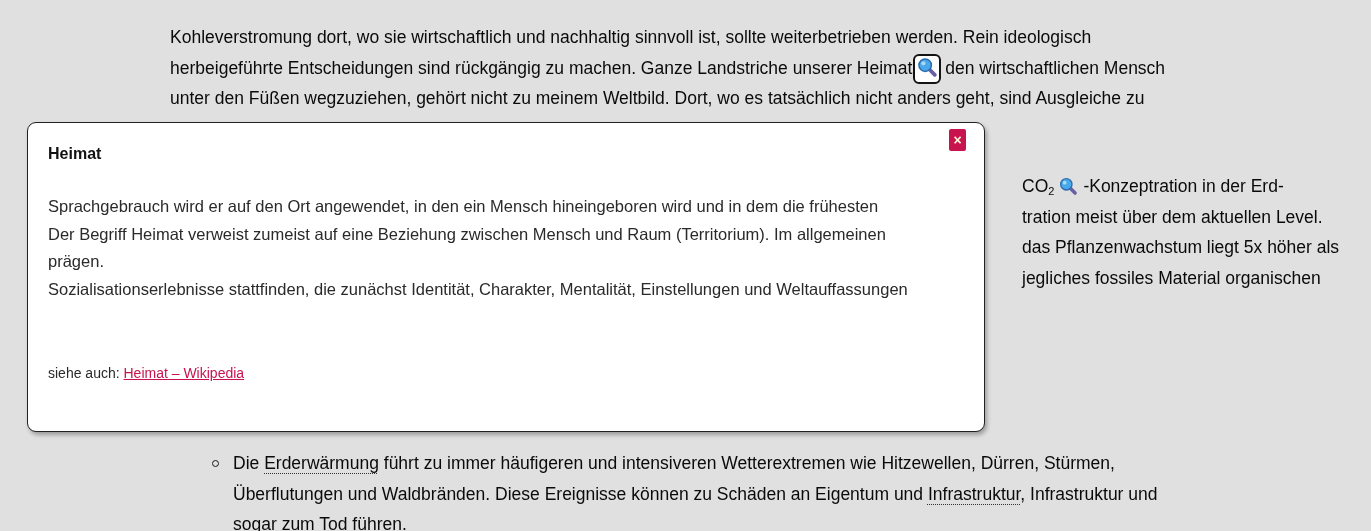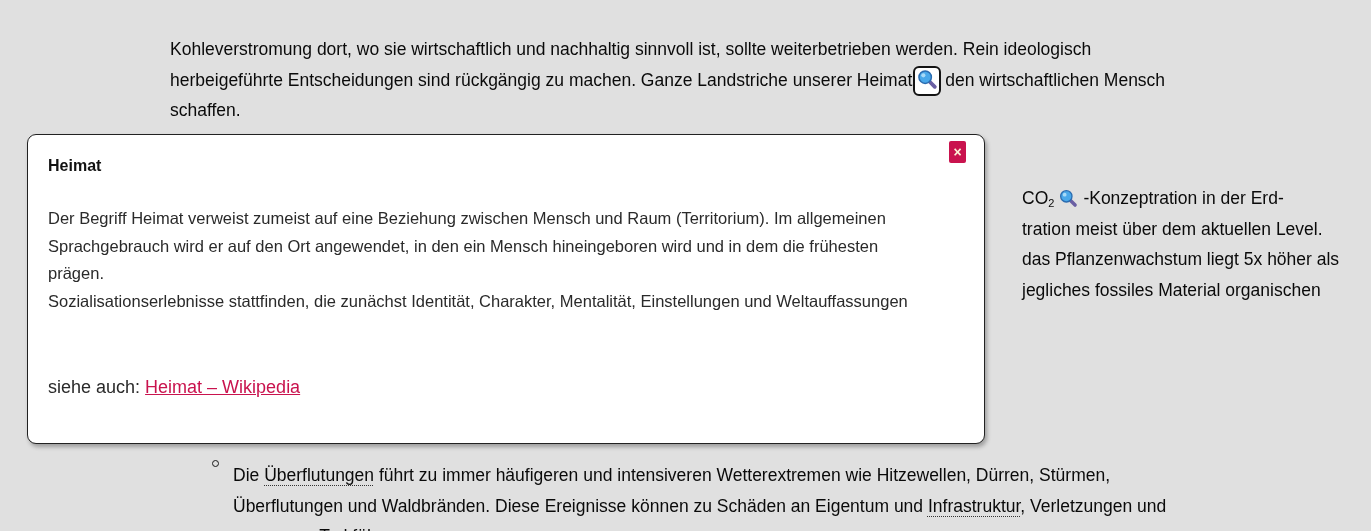--- a/index.html
+++ b/index.html
@@ -4,21 +4,21 @@
 <style>
   * { margin: 0; padding: 0; box-sizing: border-box; }
   html, body {
     width: 1371px; height: 531px;
     background: #e0e0e0;
     overflow: hidden;
     font-family: "Liberation Sans", "DejaVu Sans", sans-serif;
     color: #0a0a0a;
     position: relative;
   }
-  .abs { position: absolute; margin-top: 12px; }
+  .abs { position: absolute; }
   .line {
     height: 30.5px;
     line-height: 30.5px;
     white-space: nowrap;
     font-size: 17.5px;
   }
   
   #main-paragraph { left: 170px; top: 22px; z-index: 1; }
   
   #right-column { left: 986px; top: 171px; z-index: 1; padding-left: 36px; }
@@ -65,21 +65,21 @@
     position: absolute; left: 20px; top: 22px;
     font-size: 16px; font-weight: bold; color: #111;
   }
   #popup-body {
     position: absolute; left: 20px; top: 70px;
     font-size: 16.5px; line-height: 27.5px;
     color: #2a2a2a; white-space: nowrap;
   }
   #popup-seealso {
     position: absolute; left: 20px; top: 242px;
-    font-size: 18px; color: #2a2a2a; white-space: nowrap;
+    font-size: 14px; color: #2a2a2a; white-space: nowrap;
   }
   #popup-seealso a {
     color: #c9134e;
     text-decoration: underline;
     cursor: pointer;
   }
   #popup-close {
     position: absolute; top: 6px; right: 18px;
     width: 17px; height: 22px;
     background: #c9134e;
@@ -100,20 +100,23 @@
   <div class="line">
     <span>herbeigeführte Entscheidungen sind rückgängig zu machen. Ganze Landstriche unserer Heimat</span><button class="mag-btn">
         <span><svg width="22" height="22" viewBox="0 0 24 24">
             <line x1="15" y1="15" x2="20.5" y2="20.5" stroke="#6a5fa3" stroke-width="4.2" stroke-linecap="round"></line>
             <circle cx="10" cy="10" r="6.8" fill="#49a8ea" stroke="#2b6cb0" stroke-width="1.6"></circle>
             <circle cx="8" cy="8" r="2.3" fill="#aedcf8" opacity="0.95"></circle>
           </svg></span>
       </button><span>den wirtschaftlichen Mensch</span>
   </div>
   <div class="line">
+    <span>unter den Füßen wegzuziehen, gehört nicht zu meinem Weltbild. Dort, wo es tatsächlich nicht anders geht, sind Ausgleiche zu</span>
+  </div>
+  <div class="line">
     <span>schaffen.</span>
   </div>
 </div>
 
 <div class="abs" id="right-column">
   <div class="line">
     <span>CO</span><span class="sub">2</span><span class="mag-inline"><span><svg width="20" height="20" viewBox="0 0 24 24">
             <line x1="15" y1="15" x2="20.5" y2="20.5" stroke="#6a5fa3" stroke-width="4.2" stroke-linecap="round"></line>
             <circle cx="10" cy="10" r="6.8" fill="#49a8ea" stroke="#2b6cb0" stroke-width="1.6"></circle>
             <circle cx="8" cy="8" r="2.3" fill="#aedcf8" opacity="0.95"></circle>
@@ -126,35 +129,35 @@
     <span>das Pflanzenwachstum liegt 5x höher als</span>
   </div>
   <div class="line">
     <span>jegliches fossiles Material organischen</span>
   </div>
 </div>
 
 <span class="bullet"></span>
 <div class="abs" id="bottom-list">
   <div class="line">
-    <span>Die </span><span class="dotted-term">Überflutungen</span><span> führt zu immer häufigeren und intensiveren Wetterextremen wie Hitzewellen, Dürren, Stürmen,</span>
+    <span>Die </span><span class="dotted-term">Erderwärmung</span><span> führt zu immer häufigeren und intensiveren Wetterextremen wie Hitzewellen, Dürren, Stürmen,</span>
   </div>
   <div class="line">
-    <span>Überflutungen und Waldbränden. Diese Ereignisse können zu Schäden an Eigentum und </span><span class="dotted-term">Infrastruktur</span><span>, Verletzungen und</span>
+    <span>Überflutungen und Waldbränden. Diese Ereignisse können zu Schäden an Eigentum und </span><span class="dotted-term">Infrastruktur</span><span>, Infrastruktur und</span>
   </div>
   <div class="line">
     <span>sogar zum Tod führen.</span>
   </div>
 </div>
 
 <div class="abs" id="popup">
   <button id="popup-close">×</button>
   <div id="popup-title">Heimat</div>
   <div id="popup-body">
+    <div>Sprachgebrauch wird er auf den Ort angewendet, in den ein Mensch hineingeboren wird und in dem die frühesten</div>
     <div>Der Begriff Heimat verweist zumeist auf eine Beziehung zwischen Mensch und Raum (Territorium). Im allgemeinen</div>
-    <div>Sprachgebrauch wird er auf den Ort angewendet, in den ein Mensch hineingeboren wird und in dem die frühesten</div>
     <div>prägen.</div>
     <div>Sozialisationserlebnisse stattfinden, die zunächst Identität, Charakter, Mentalität, Einstellungen und Weltauffassungen</div>
   </div>
   <div id="popup-seealso">
     <span>siehe auch: </span><a href="#">Heimat – Wikipedia</a>
   </div>
 </div>
 
 </body></html>

